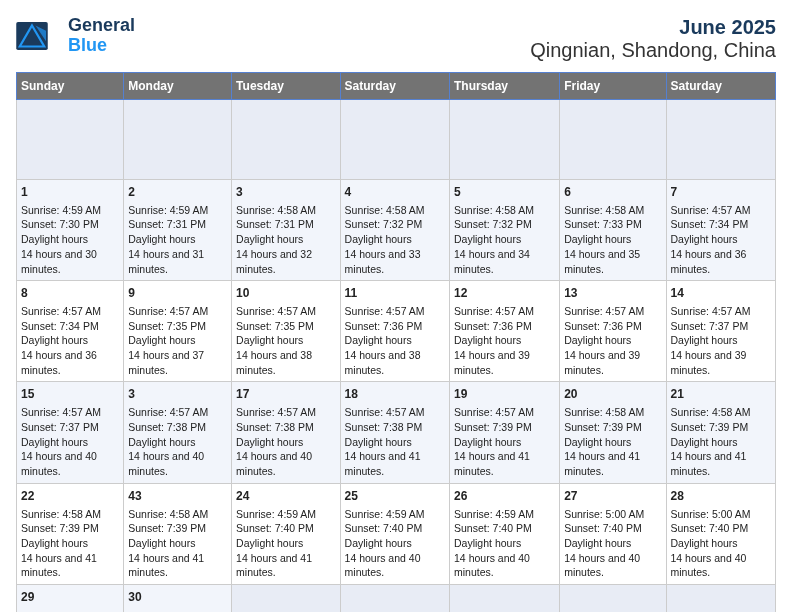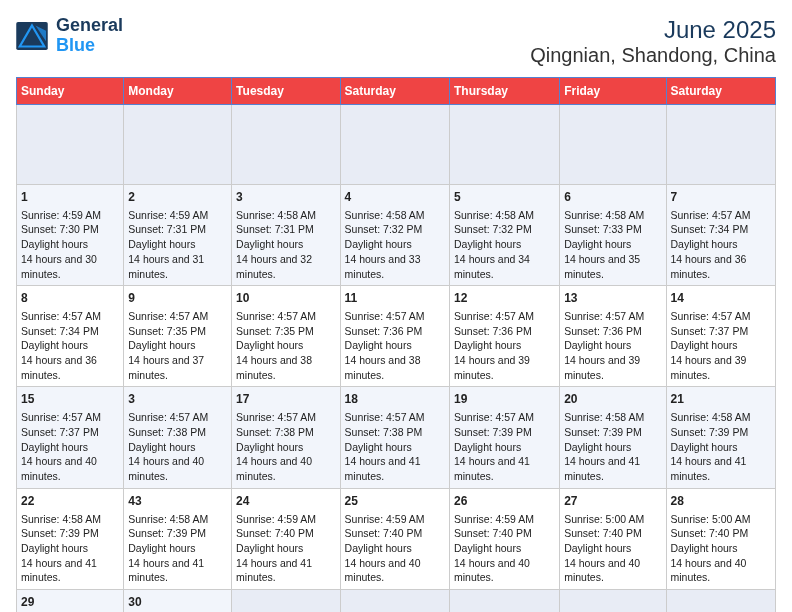--- a/index.html
+++ b/index.html
@@ -12,55 +12,55 @@
     }
     .header-area {
       display: flex;
       justify-content: space-between;
       align-items: flex-start;
       margin-bottom: 10px;
     }
     .logo {
       display: flex;
       align-items: center;
-      gap: 8px;
+      gap: 20px;
     }
     .logo-text {
       font-size: 18px;
       font-weight: bold;
       color: #1a3a5c;
       line-height: 1.1;
     }
     .logo-text span {
       color: #2196F3;
       text-align: center;
     }
     .logo-icon {
       width: 32px;
       height: 28px;
     }
     .title-block {
       text-align: right;
     }
     .main-title {
-      font-size: 24px;
-      font-weight: normal;
+      font-size: 20px;
+      font-weight: bold;
       color: #1a3a5c;
     }
     .subtitle {
       font-size: 20px;
       color: #333;
     }
     .calendar-table {
       width: 100%;
       border-collapse: collapse;
       font-size: 10.5px;
     }
     .calendar-table th {
-      background: #ef4444;
+      background: #737373;
       color: #fff;
       padding: 6px 4px;
       text-align: left;
       font-size: 12px;
       border: 1px solid #5580d0;
     }
     .calendar-table td {
       border: 1px solid #ccc;
       vertical-align: top;
       padding: 4px;

